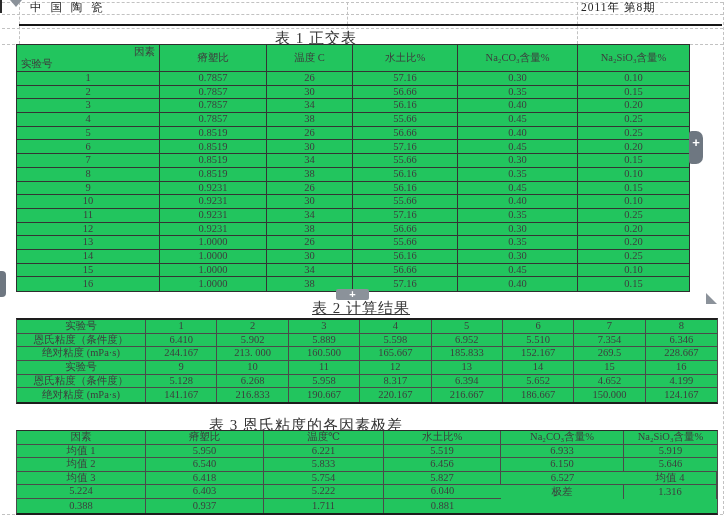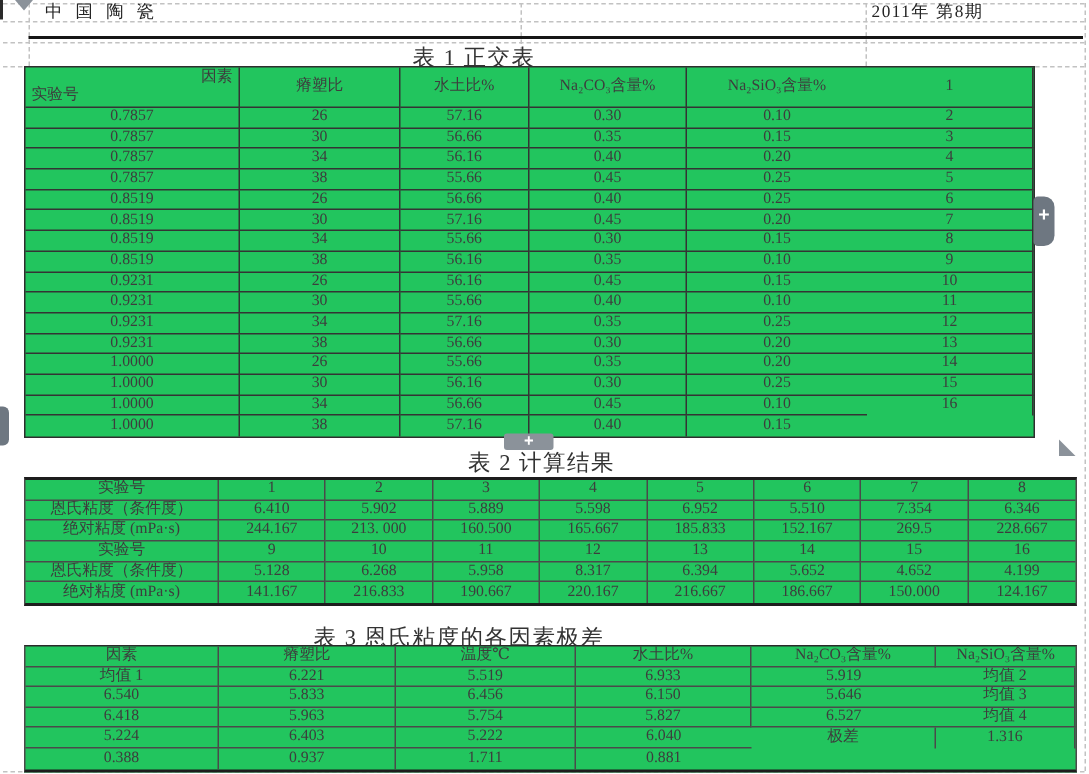--- a/index.html
+++ b/index.html
@@ -12,21 +12,21 @@
   .vdash{position:absolute;width:0;border-left:1px dashed #c2c2c2;}
   
   .rule{position:absolute;left:19px;top:24px;width:703px;height:2px;background:#161616;}
   .edge-tick{position:absolute;left:0;top:0;width:2px;height:13px;background:#2a2a2a;}
   
   .journal{position:absolute;left:30px;top:0px;font-size:11.5px;letter-spacing:3px;color:#242424;white-space:nowrap;}
   .issue{position:absolute;left:581px;top:0px;font-size:11.5px;letter-spacing:1px;color:#242424;white-space:nowrap;}
   
   .tbl-title{position:absolute;text-align:center;font-size:15px;letter-spacing:1px;color:#333;white-space:nowrap;}
   #t1-title{left:16px;top:29px;width:600px;}
-  #t2-title{left:16px;top:299px;width:690px;}
+  #t2-title{left:16px;top:299px;width:690px;text-decoration:underline;}
   #t3-title{left:16px;top:416px;width:580px;}
   
   .grid{position:absolute;display:grid;box-sizing:border-box;background:#22c55e;}
   #table1{left:16px;top:44px;width:674px;height:248px;
     grid-template-columns:143px 107px 86px 105px 120px auto;
     grid-template-rows:27px repeat(16,1fr);
     border:1px solid #2e2e2e;}
   #table2{left:16px;top:318px;width:702px;
     grid-template-columns:129px repeat(8,1fr);
     grid-auto-rows:13.7px;
@@ -84,20 +84,21 @@
   <div class="rule"></div>
 
   <div class="tbl-title" id="t1-title">表 1  正交表</div>
   <div class="grid" id="table1">
     <div class="c corner">
       <span class="corner-top">因素</span>
       <span class="corner-bottom">实验号</span>
     </div>
 
   <div class="c">瘠塑比</div>
+      <div class="c">温度 C</div>
       <div class="c">水土比%</div>
       <div class="c">Na₂CO₃含量%</div>
       <div class="c lastcol">Na₂SiO₃含量%</div>
       <div class="c">1</div>
       <div class="c">0.7857</div>
       <div class="c">26</div>
       <div class="c">57.16</div>
       <div class="c">0.30</div>
       <div class="c lastcol">0.10</div>
       <div class="c">2</div>
@@ -252,33 +253,33 @@
 
   <div class="tbl-title" id="t3-title">表 3  恩氏粘度的各因素极差</div>
   <div class="grid" id="table3">
       <div class="c">因素</div>
       <div class="c">瘠塑比</div>
       <div class="c">温度℃</div>
       <div class="c">水土比%</div>
       <div class="c">Na₂CO₃含量%</div>
       <div class="c lastcol">Na₂SiO₃含量%</div>
       <div class="c">均值 1</div>
+      <div class="c">5.950</div>
       <div class="c">6.221</div>
       <div class="c">5.519</div>
       <div class="c">6.933</div>
       <div class="c lastcol">5.919</div>
       <div class="c">均值 2</div>
       <div class="c">6.540</div>
       <div class="c">5.833</div>
       <div class="c">6.456</div>
       <div class="c">6.150</div>
       <div class="c lastcol">5.646</div>
       <div class="c">均值 3</div>
       <div class="c">6.418</div>
-      <div class="c">5.963</div>
       <div class="c">5.754</div>
       <div class="c">5.827</div>
       <div class="c lastcol">6.527</div>
       <div class="c">均值 4</div>
       <div class="c">5.224</div>
       <div class="c">6.403</div>
       <div class="c">5.222</div>
       <div class="c lastcol">6.040</div>
       <div class="c lastrow">极差</div>
       <div class="c lastrow">1.316</div>

